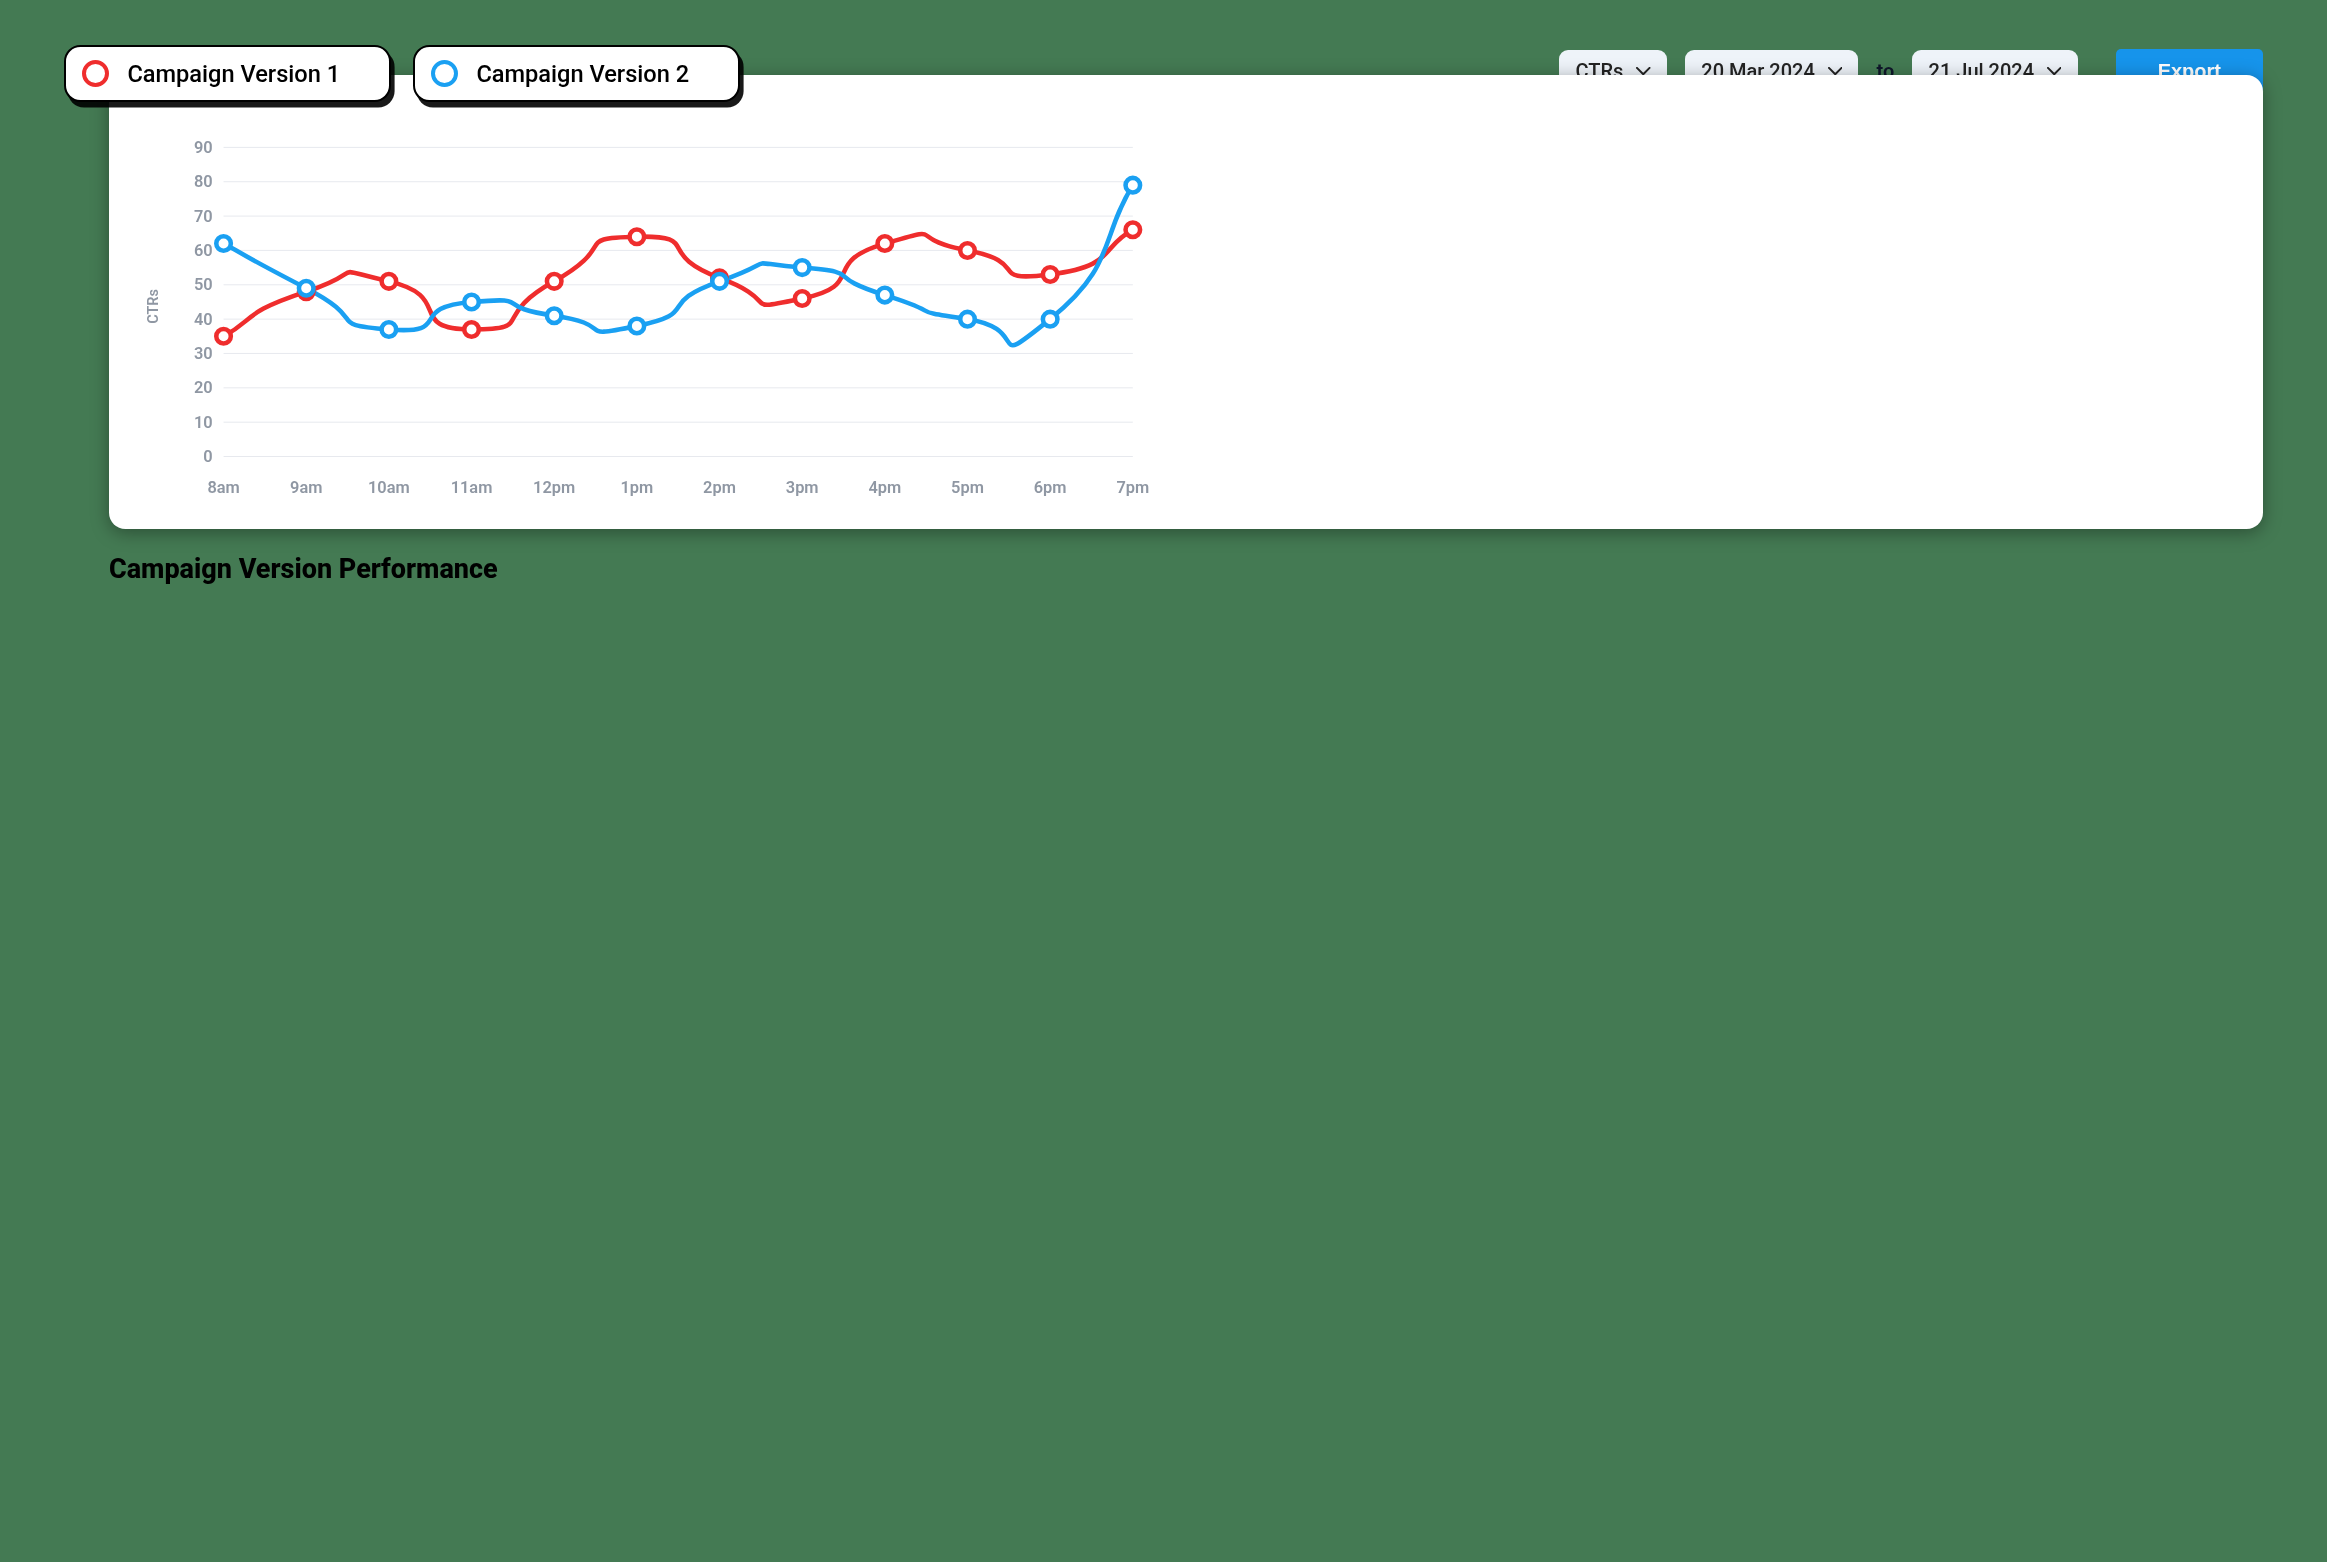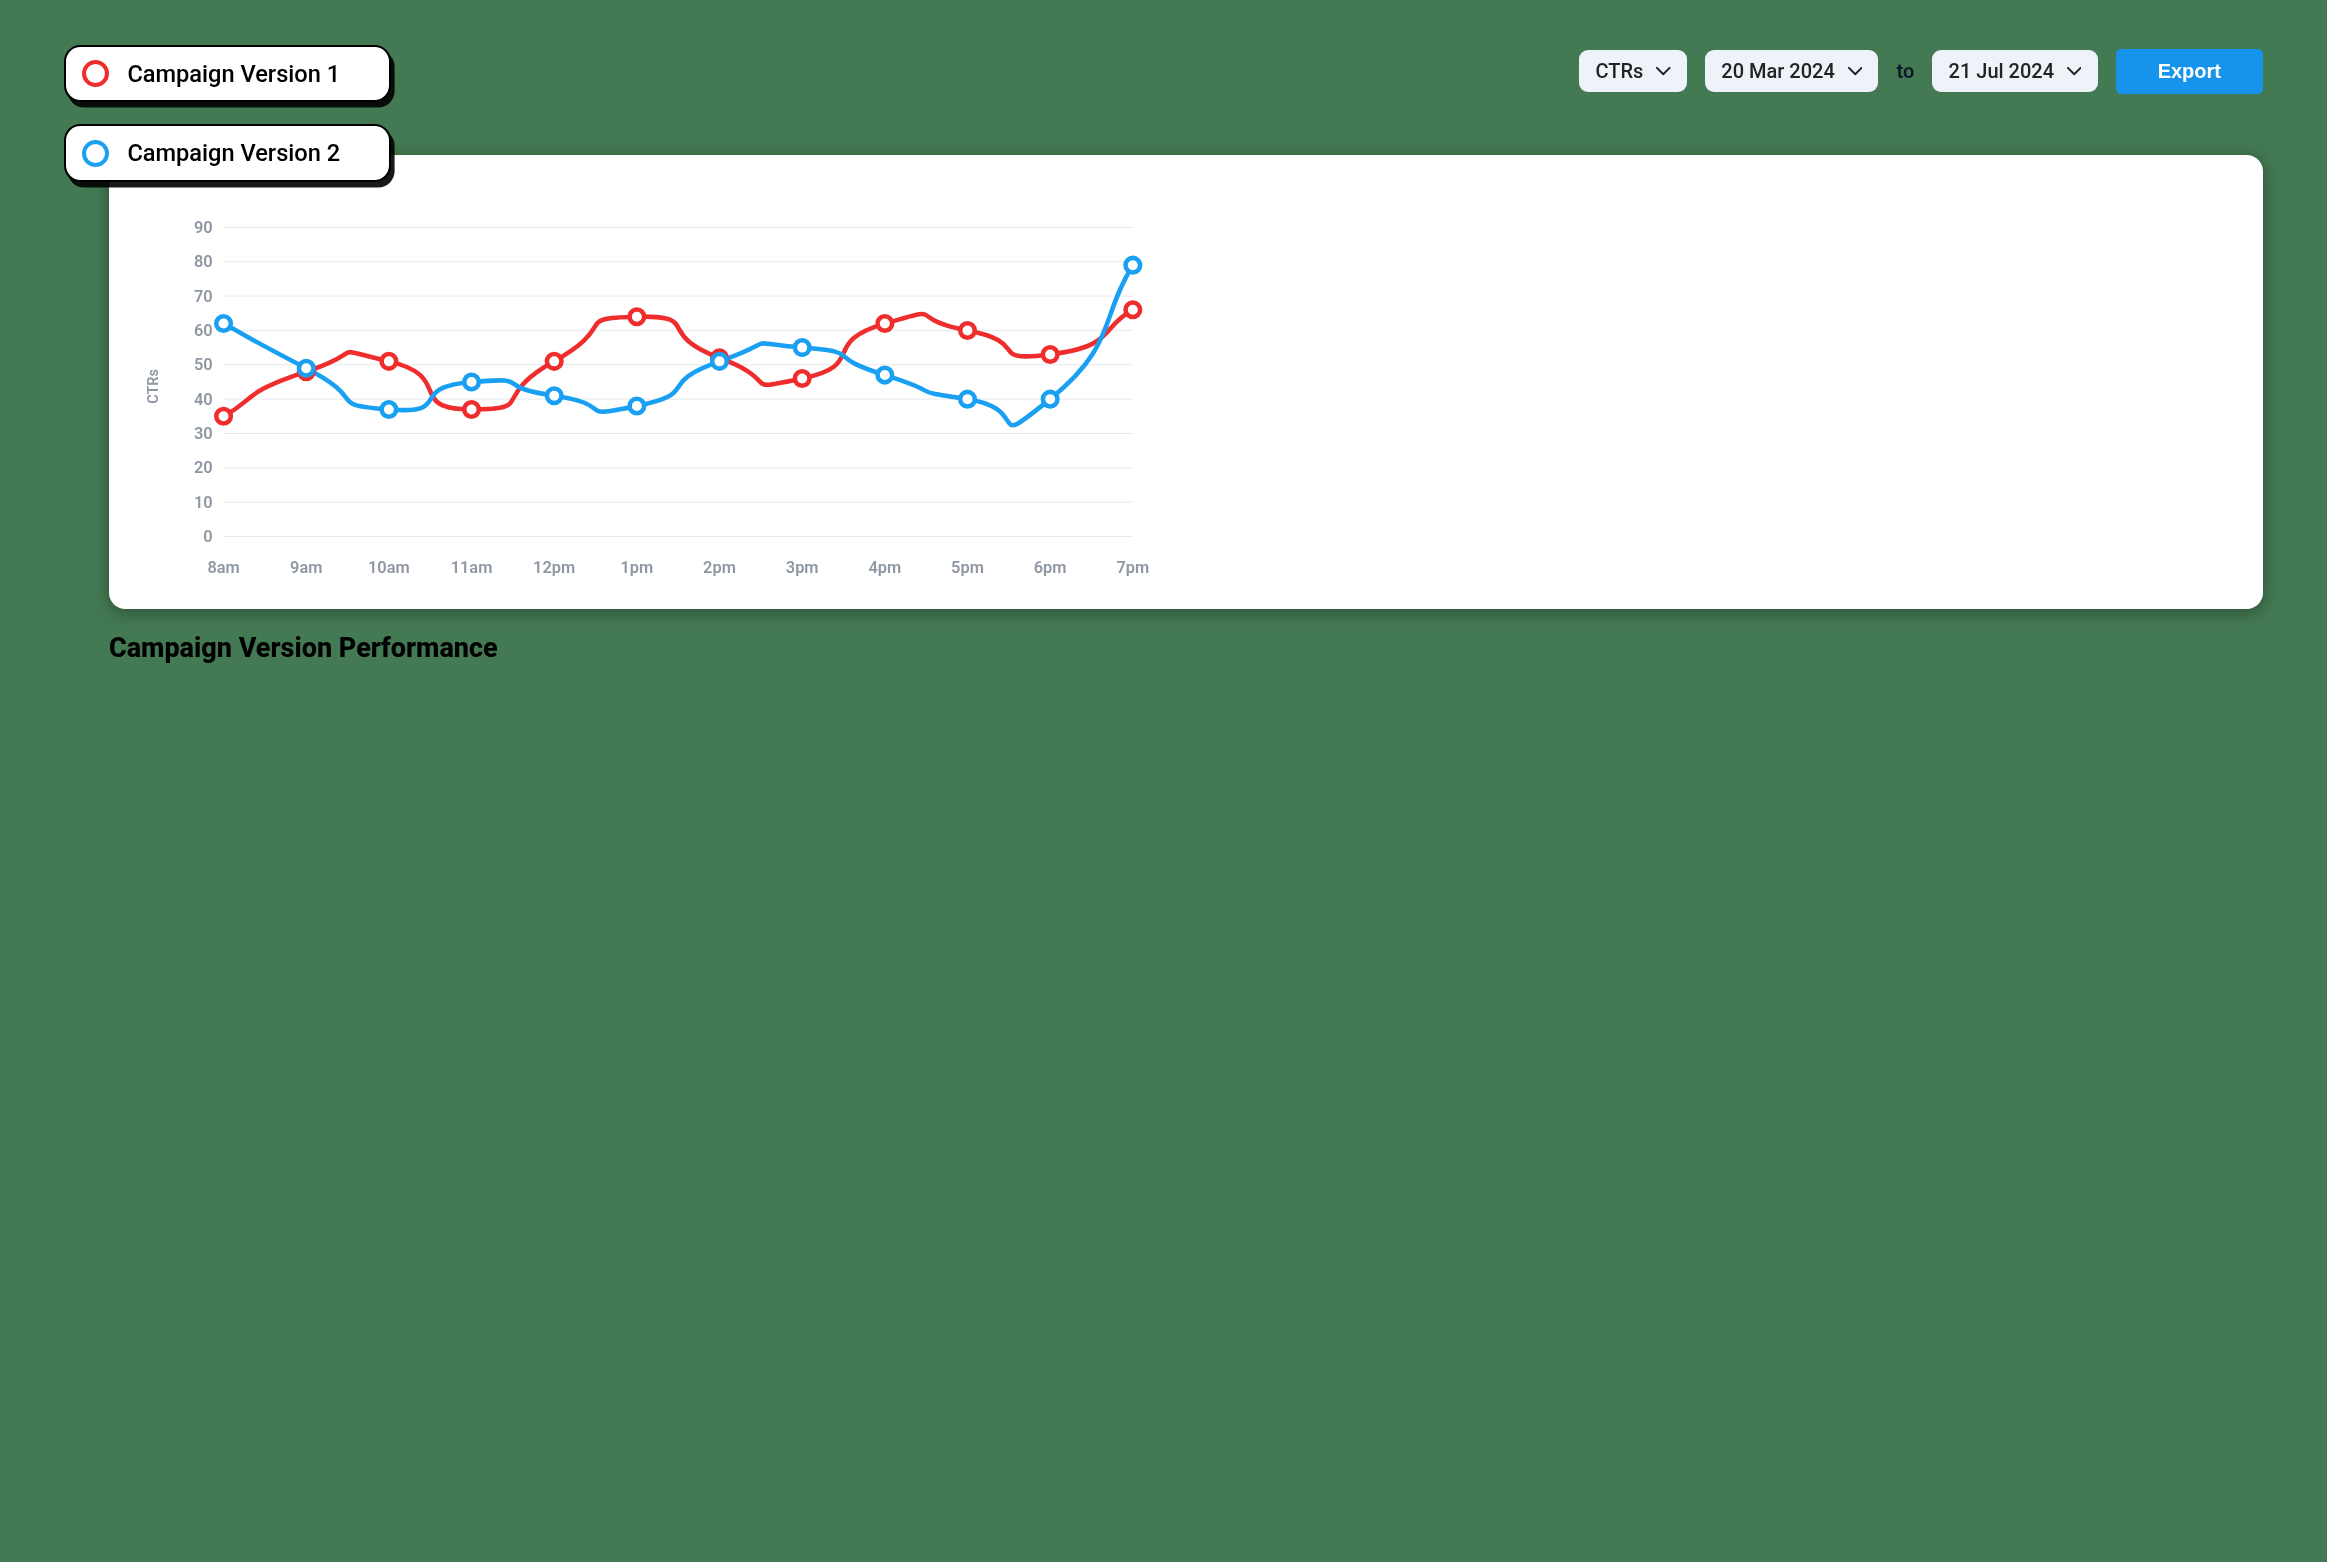--- a/index.html
+++ b/index.html
@@ -13,21 +13,21 @@
   .top-row {
     position: relative;
     display: flex;
     align-items: flex-start;
     gap: 45px;
     margin-bottom: 0;
   }
 
   .legend-stack {
     display: flex;
-    flex-direction: column;
+    flex-direction: row;
     gap: 22px;
     position: relative;
     z-index: 10;
   }
 
   .legend-chip {
     background: #fff;
     border: 2.7px solid #000;
     border-radius: 16.4px;
     padding: 12.7px 25.5px 12.7px 16.4px;
@@ -89,20 +89,21 @@
     color: #fff;
     font-size: 20px;
     font-weight: 600;
     border: none;
     border-radius: 5px;
     padding: 11px 42px;
     cursor: pointer;
     min-height: 42px;
     display: flex;
     align-items: center;
+    margin-left: 20px;
   }
 
   .chart-card {
     background: #fff;
     border-radius: 16.4px;
     margin-top: -27px;
     margin-left: 45px;
     box-shadow: 0 3.6px 18px rgba(0,0,0,0.35);
     padding: 36px 55px 27px 36px;
     position: relative;

